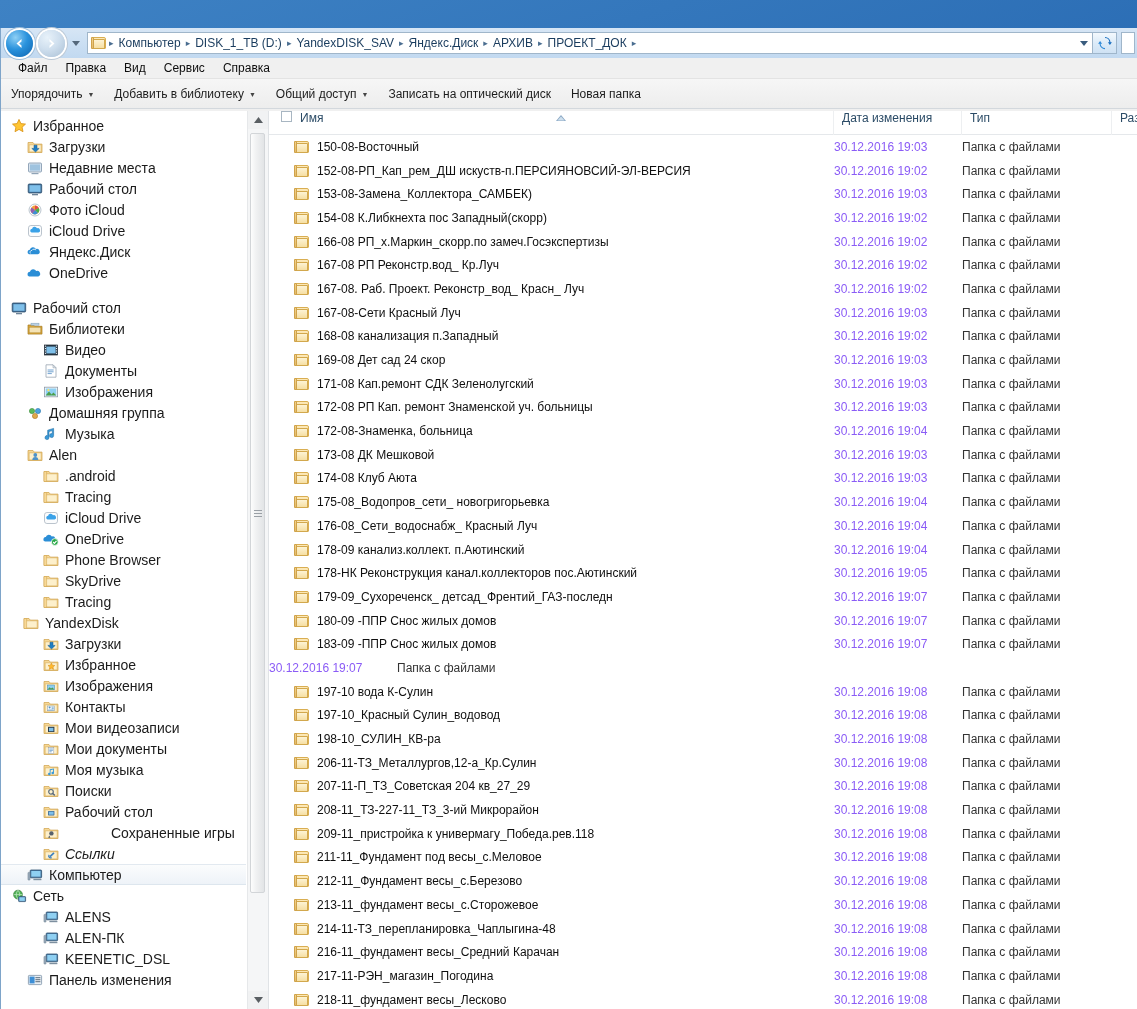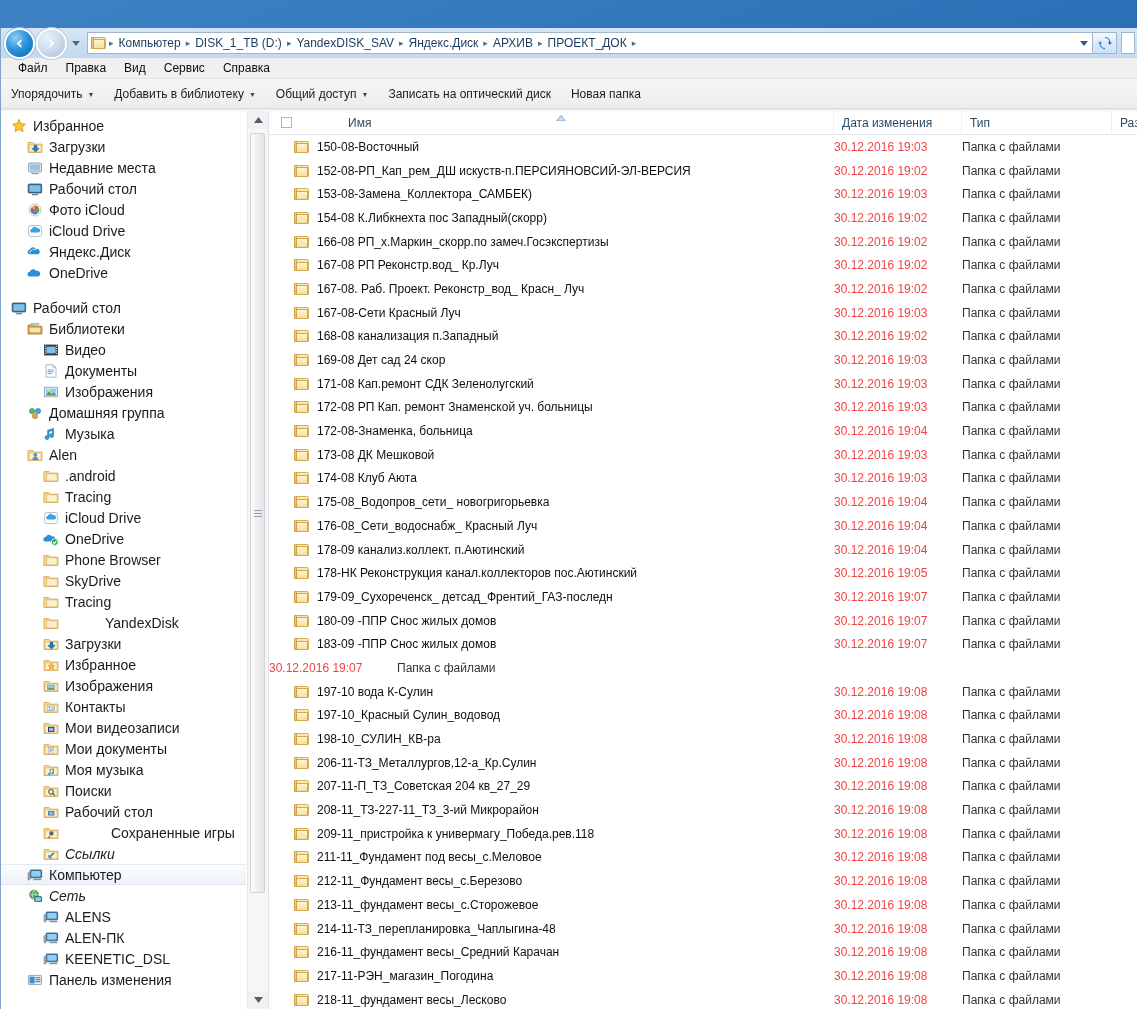--- a/index.html
+++ b/index.html
@@ -126,39 +126,39 @@
   }
   .grip { width: 8px; }
   .grip div { height:1px; background:#9aa0a6; margin: 2px 0; }
   
   #filepane { flex: 1 1 auto; background: #ffffff; position: relative; overflow: hidden; }
   #colheader {
     height: 24px; display: flex; align-items: center;
     background: #ffffff; border-bottom: 1px solid #e5e8eb;
     font-size: 12px; color: #2b4b66; position: relative;
   }
-  .col { position: relative; height: 24px; display:flex; align-items:center; border-right: 1px solid #edeff1; padding-left: 8px; gap: 48px; }
+  .col { position: relative; height: 24px; display:flex; border-right: 1px solid #edeff1; padding-left: 8px; }
   #col-name { width: 565px; flex:0 0 565px; }
   #col-date { width: 128px; flex:0 0 128px; }
   #col-type { width: 150px; flex:0 0 150px; }
   #col-size { width: 120px; flex:0 0 120px; border-right: none; }
   #checkhdr {
     width: 11px; height: 11px; border: 1px solid #a8b6c2; background:#fff;
     margin-left: 12px; margin-right: 8px; flex:0 0 11px;
   }
   #sortmark {
     position: absolute; left: 286px; top: 0px; width: 12px; height: 7px;
   }
   #rows { position:absolute; left:0; top:24px; right:0; bottom:0; }
   .filerow {
     height: 23.7px; display: flex; align-items: center;
     font-size: 12px; color: #0f0f0f;
   }
   .fr-name { width: 565px; flex:0 0 565px; display:flex; align-items:center; padding-left: 25px; white-space: nowrap; overflow:hidden; }
-  .fr-date { width: 128px; flex:0 0 128px; color:#ef4444; white-space:nowrap; }
+  .fr-date { width: 128px; flex:0 0 128px; color:#8b5cf6; white-space:nowrap; }
   .fr-type { width: 150px; flex:0 0 150px; color:#333; white-space:nowrap; }
   .fr-size { width: 120px; flex:0 0 120px; }
   .folderico { width: 16px; height: 14px; flex:0 0 16px; margin-right: 7px; position: relative; }
   
   .fi-back { position:absolute; left:0; top:1px; width:15px; height:12px; background: linear-gradient(180deg,#fde9b8 0%, #f7d896 100%); border:1px solid #d9ae52; border-radius: 1px 2px 1px 1px; }
   .fi-front { position:absolute; left:1px; top:3.5px; width:13px; height:9.5px; background: linear-gradient(180deg,#fdf3d4 0%, #f6dfa3 100%); border:1px solid #d2a84d; border-radius:0 0 1px 1px; }
   .fi-spine { position:absolute; left:0px; top:1px; width:3px; height:12px; background: linear-gradient(180deg,#f3d18a,#e3ba6a); border:1px solid #cfa24a; border-radius:1px; }
 </style>
 </head>
 <body>
@@ -440,21 +440,21 @@
             <span>SkyDrive</span>
           </div>
           <div class="navrow" style="padding-left: 42px;">
             <span class="ico"><svg width="16" height="16" viewBox="0 0 16 16">
                 <path d="M1 3.5 h5 l1.3 1.6 H15 v8.4 H1 Z" fill="#f7d896" stroke="#cfa24a" stroke-width=".7"></path>
      <path d="M2.2 5.8 H14.2 v7.1 H2.2 Z" fill="#fdf0cc" stroke="#cfa24a" stroke-width=".5"></path>
      <path d="M1 3.5 h2.6 v10 H1 Z" fill="#f7d896" stroke="#cfa24a" stroke-width=".5"></path>
               </svg></span>
             <span>Tracing</span>
           </div>
-          <div class="navrow" style="padding-left: 42px; gap: 40px;">
+          <div class="navrow" style="padding-left: 22px;">
             <span class="ico"><svg width="16" height="16" viewBox="0 0 16 16">
                 <path d="M1 3.5 h5 l1.3 1.6 H15 v8.4 H1 Z" fill="#f7d896" stroke="#cfa24a" stroke-width=".7"></path>
      <path d="M2.2 5.8 H14.2 v7.1 H2.2 Z" fill="#fdf0cc" stroke="#cfa24a" stroke-width=".5"></path>
      <path d="M1 3.5 h2.6 v10 H1 Z" fill="#f7d896" stroke="#cfa24a" stroke-width=".5"></path>
               </svg></span>
             <span>YandexDisk</span>
           </div>
           <div class="navrow" style="padding-left: 42px;">
             <span class="ico"><svg width="16" height="16" viewBox="0 0 16 16">
                 <path d="M1 3.5 h5 l1.3 1.6 H15 v8.4 H1 Z" fill="#f7d896" stroke="#cfa24a" stroke-width=".7"></path>
@@ -562,21 +562,21 @@
           </div>
           <div class="navrow sel" style="padding-left: 26px;">
             <span class="ico"><svg width="16" height="16" viewBox="0 0 16 16">
                 <rect x="3.2" y="3" width="11.4" height="7.8" rx=".8" fill="#4a7ba6" stroke="#2d5070" stroke-width=".8"></rect>
                 <rect x="4.3" y="4" width="9.2" height="5.6" fill="#8fd0f2"></rect>
                 <path d="M6.4 11.8 h8 v1.4 h-8 Z" fill="#7d8f9f"></path>
                 <rect x="1" y="5.4" width="2" height="7.6" rx=".5" fill="#9fb0bf" stroke="#6e8090" stroke-width=".6"></rect>
               </svg></span>
             <span>Компьютер</span>
           </div>
-          <div class="navrow" style="padding-left: 26px; font-style: italic;">
+          <div class="navrow" style="padding-left: 10px;">
             <span class="ico"><svg width="16" height="16" viewBox="0 0 16 16">
                 <circle cx="7" cy="6.6" r="4.4" fill="#53b357" stroke="#2f7a33" stroke-width=".7"></circle>
                 <path d="M2.6 6.6 h8.8 M7 2.2 a7 7 0 0 1 0 8.8 M7 2.2 a7 7 0 0 0 0 8.8" fill="none" stroke="#d8f0d8" stroke-width=".6"></path>
                 <rect x="7.6" y="8.6" width="7" height="5" rx=".6" fill="#4a7ba6" stroke="#2d5070" stroke-width=".7"></rect>
                 <rect x="8.4" y="9.3" width="5.4" height="3.6" fill="#8fd0f2"></rect>
               </svg></span>
             <span>Сеть</span>
           </div>
           <div class="navrow" style="padding-left: 42px;">
             <span class="ico"><svg width="16" height="16" viewBox="0 0 16 16">

